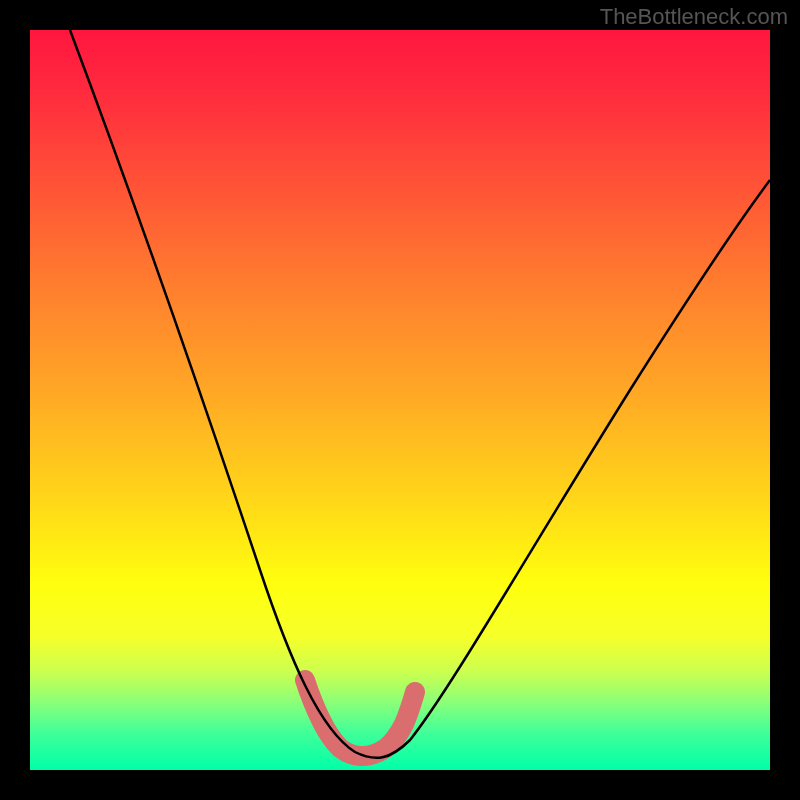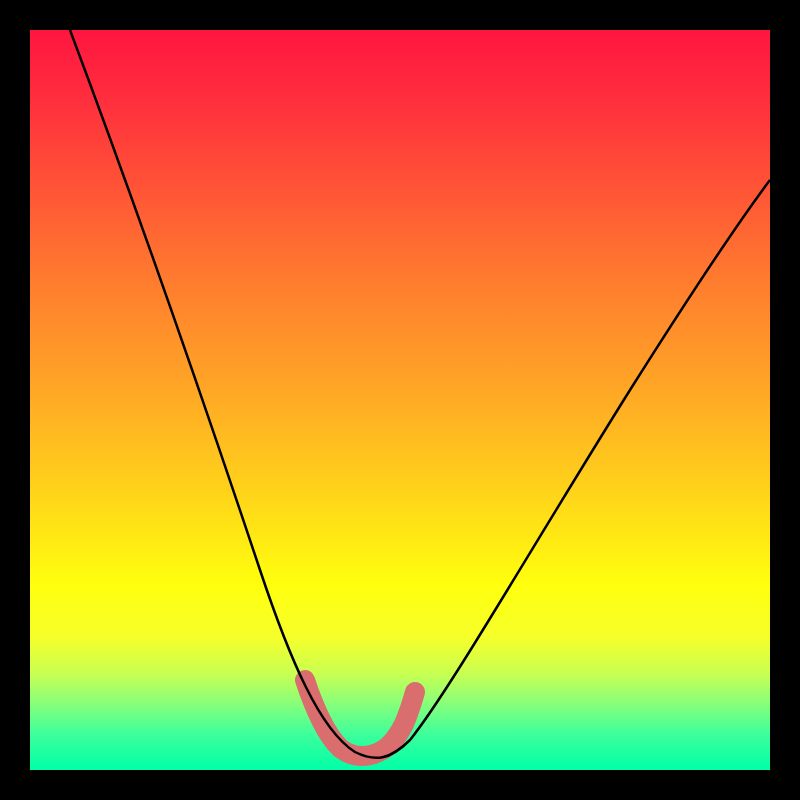--- a/index.html
+++ b/index.html
@@ -57,20 +57,21 @@
     inset: 0;
     width: 100%;
     height: 100%;
   }
 </style>
 </head>
 <body>
 
 <div class="outer-frame">
 
+  <div class="attribution">TheBottleneck.com</div>
 
   <div class="plot-area">
     <div class="gradient-bg"></div>
 
     <svg class="curves" viewBox="0 0 740 740" preserveAspectRatio="none">
 
       <path d="M 275 650
                Q 282 672 292 692
                Q 300 708 310 718
                Q 320 726 332 726

